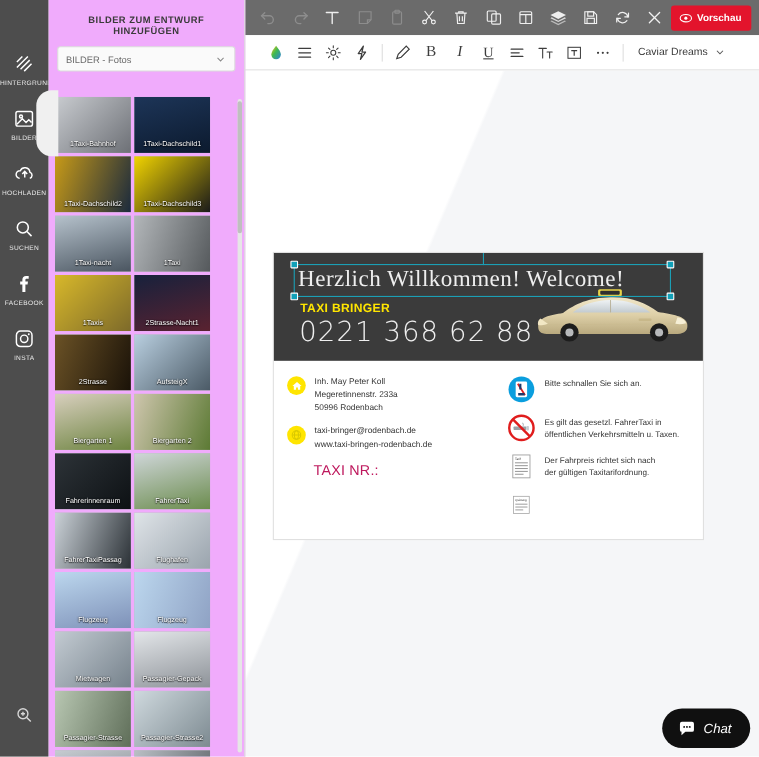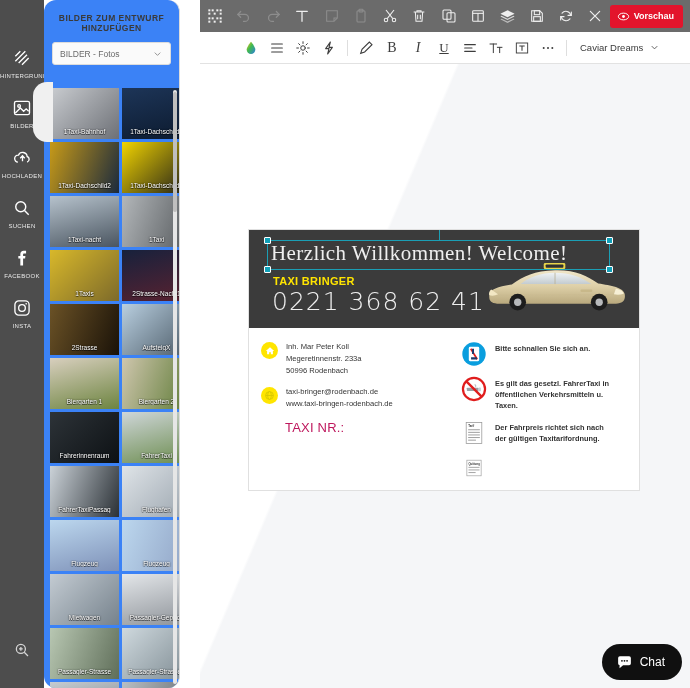--- a/index.html
+++ b/index.html
@@ -48,26 +48,25 @@
     border-radius: 14px 0 0 14px;
     z-index: -1;
   }
   .rail-bottom {
     margin-top: auto; margin-bottom: 14px;
   }
 
   
   .panel {
     position: absolute; left: 44px; top: 0;
-    width: 136px; height: 688px;
-    background: #3b82f6;
+    width: 179px; height: 688px;
+    background: #f0abfc;
     border-right: 1px solid #dcdcdc;
     z-index: 5;
     overflow: hidden;
-    border-radius: 12px;
   }
   .panel-title {
     font-size: 8.5px; font-weight: bold; color: #3a3a3a;
     letter-spacing: .45px;
     padding: 13px 8px 9px 8px;
     text-align: center;
   }
   .panel-field {
     margin: 0 8px 7px 8px;
     height: 23px;
@@ -252,21 +251,21 @@
   .sel-h.tr { right: -4px; top: -4px; }
   .sel-h.bl { left: -4px; bottom: -4px; }
   .sel-h.br { right: -4px; bottom: -4px; }
 
   .card-body {
     position: relative; height: 164px;
     padding: 13px 12px 0 12px;
     display: flex;
   }
   .col-left { width: 196px; position: relative; }
-  .col-right { flex: 1; position: relative; padding-left: 4px; font-weight: bold; }
+  .col-right { flex: 1; position: relative; padding-left: 4px; }
 
   .info-row { display: flex; gap: 8px; margin-bottom: 10px; }
   .badge {
     width: 17px; height: 17px; border-radius: 50%;
     background: #ffe500;
     display: flex; align-items: center; justify-content: center;
     flex-shrink: 0; margin-top: 1px;
   }
   .info-txt { font-size: 7.6px; color: #343434; line-height: 1.55; }
 
@@ -292,21 +291,21 @@
   .chat-btn {
     position: absolute; right: 8px; bottom: 8px;
     height: 36px; border-radius: 18px;
     background: #101010;
     display: flex; align-items: center; gap: 7px;
     padding: 0 17px 0 14px;
     cursor: pointer; z-index: 20;
     border: none;
     font-family: "Liberation Sans", sans-serif;
   }
-  .chat-btn .ctxt { color: #fff; font-size: 12px; }
+  .chat-btn .ctxt { color: #fff; font-size: 12px; font-style: italic; }
   svg { display: block; }
 </style>
 </head>
 <body>
 
 <div id="app">
 
   <div class="rail">
 
     <div class="rail-item">
@@ -690,21 +689,21 @@
   </div>
 
   <div class="workspace">
     <div class="ws-diag"></div>
 
     <div class="canvas">
 
       <div class="card-head">
         <div class="card-title">Herzlich Willkommen! Welcome!</div>
         <div class="card-sub">TAXI BRINGER</div>
-        <div class="card-phone">0221 368 62 41</div>
+        <div class="card-phone">0221 368 62 88</div>
 
         <svg class="car" viewBox="0 0 300 110">
           <defs>
             <linearGradient id="body" x1="0" y1="0" x2="0" y2="1">
               <stop offset="0%" stop-color="#f0e6c8"></stop>
                 <stop offset="48%" stop-color="#ded0a8"></stop>
               <stop offset="100%" stop-color="#b9a97e"></stop>
             </linearGradient>
             <linearGradient id="glass" x1="0" y1="0" x2="0" y2="1">
               <stop offset="0%" stop-color="#eef2f4"></stop>
@@ -740,21 +739,21 @@
 
         <div class="col-left">
 
           <div class="info-row">
             <div class="badge">
               <svg width="10" height="10" viewBox="0 0 24 24" fill="#ffffff">
                 <path d="M12 3 L22 12h-3v8h-5v-5h-4v5H5v-8H2z"></path>
               </svg>
             </div>
             <div class="info-txt">
-              <div>Inh. Mar Peter Koll</div>
+              <div>Inh. May Peter Koll</div>
               <div>Megeretinnenstr. 233a</div>
               <div>50996 Rodenbach</div>
             </div>
           </div>
 
           <div class="info-row">
             <div class="badge">
               <svg width="11" height="11" viewBox="0 0 24 24" fill="none" stroke="#d8c800" stroke-width="2">
                 <circle cx="12" cy="12" r="8.5"></circle>
                 <ellipse cx="12" cy="12" rx="4" ry="8.5"></ellipse>

